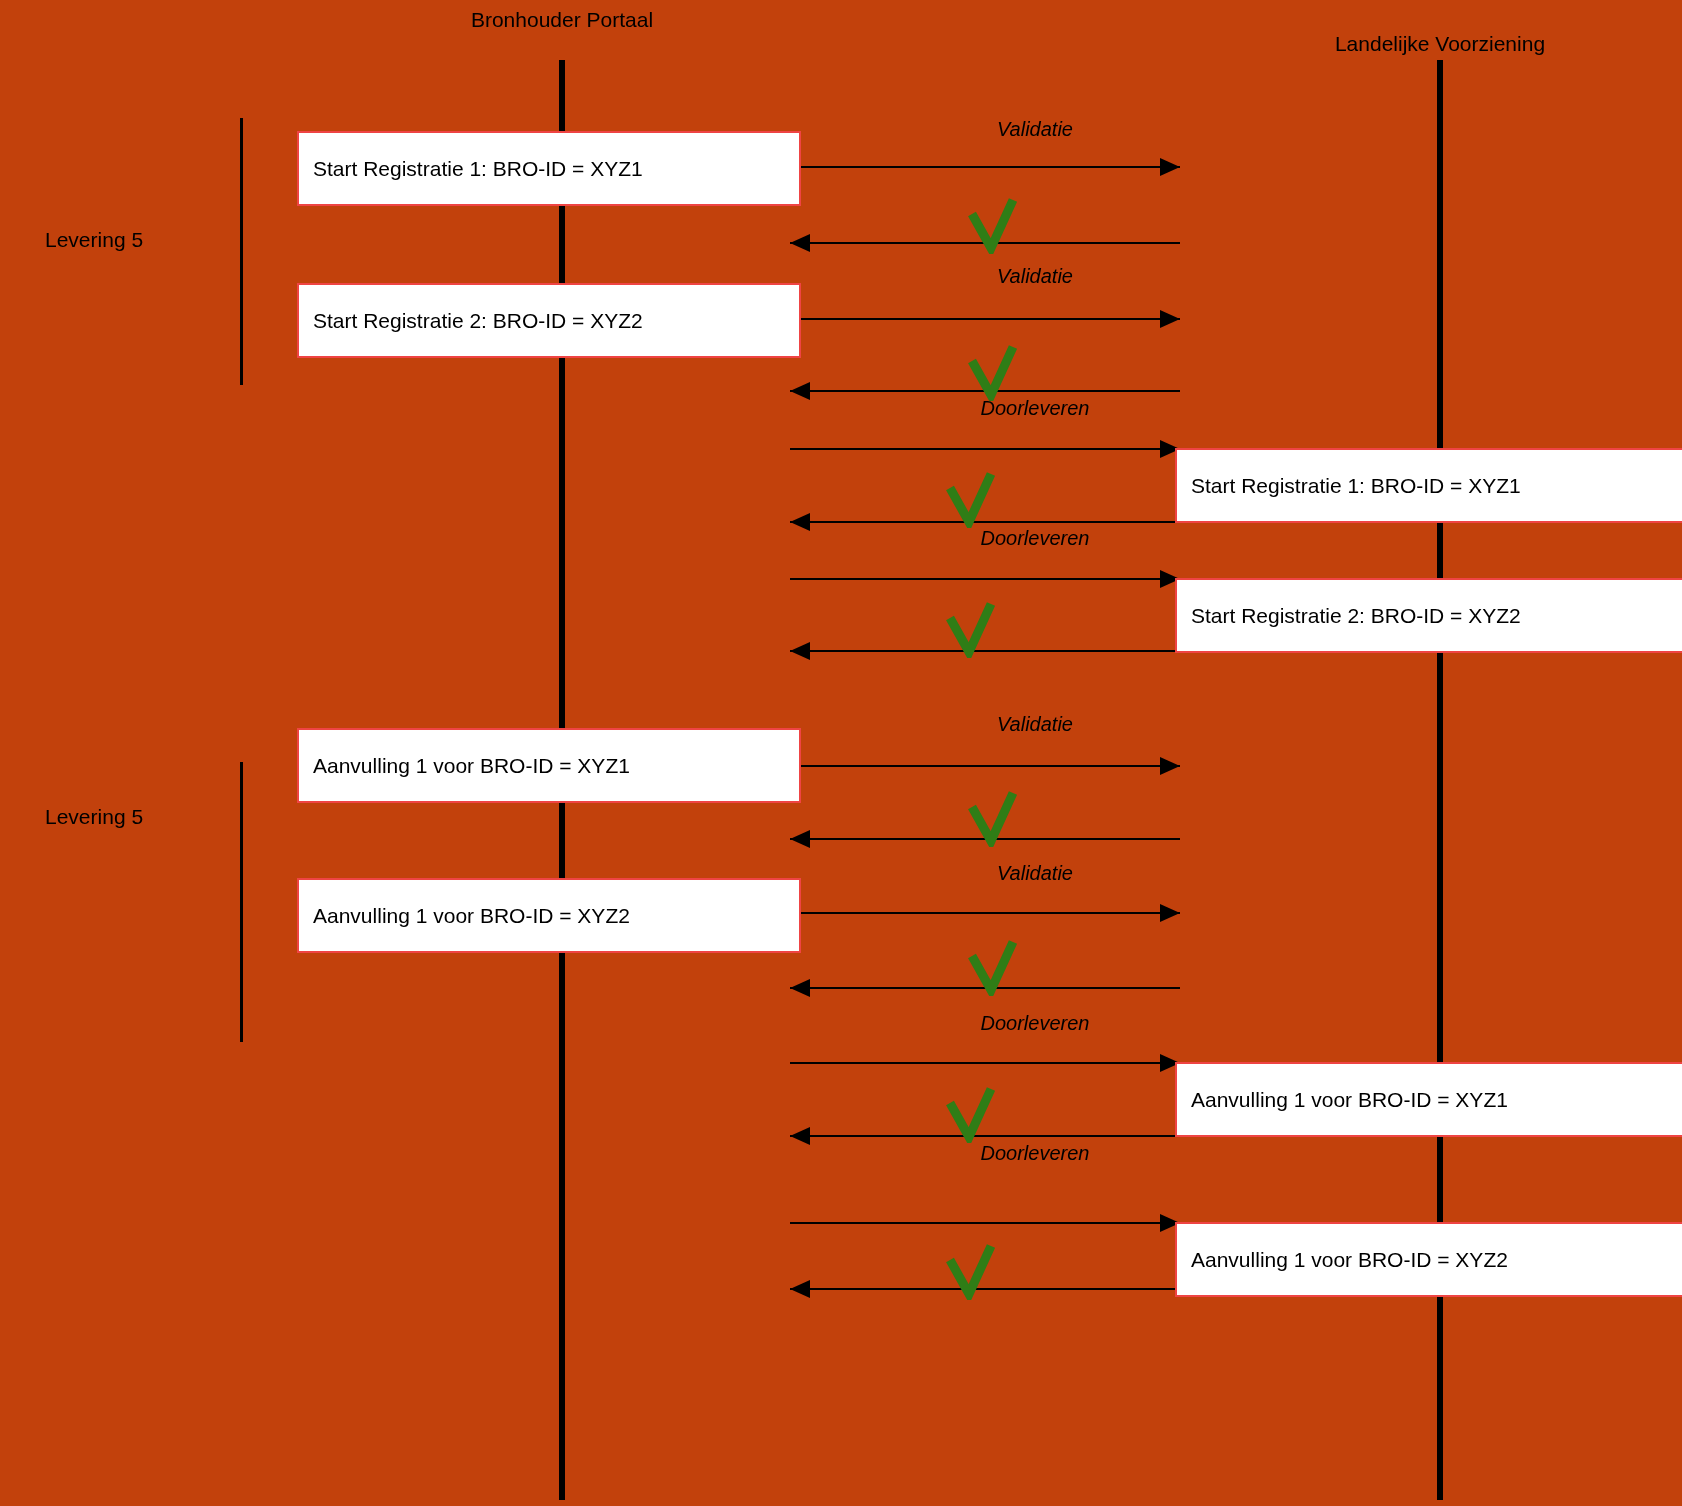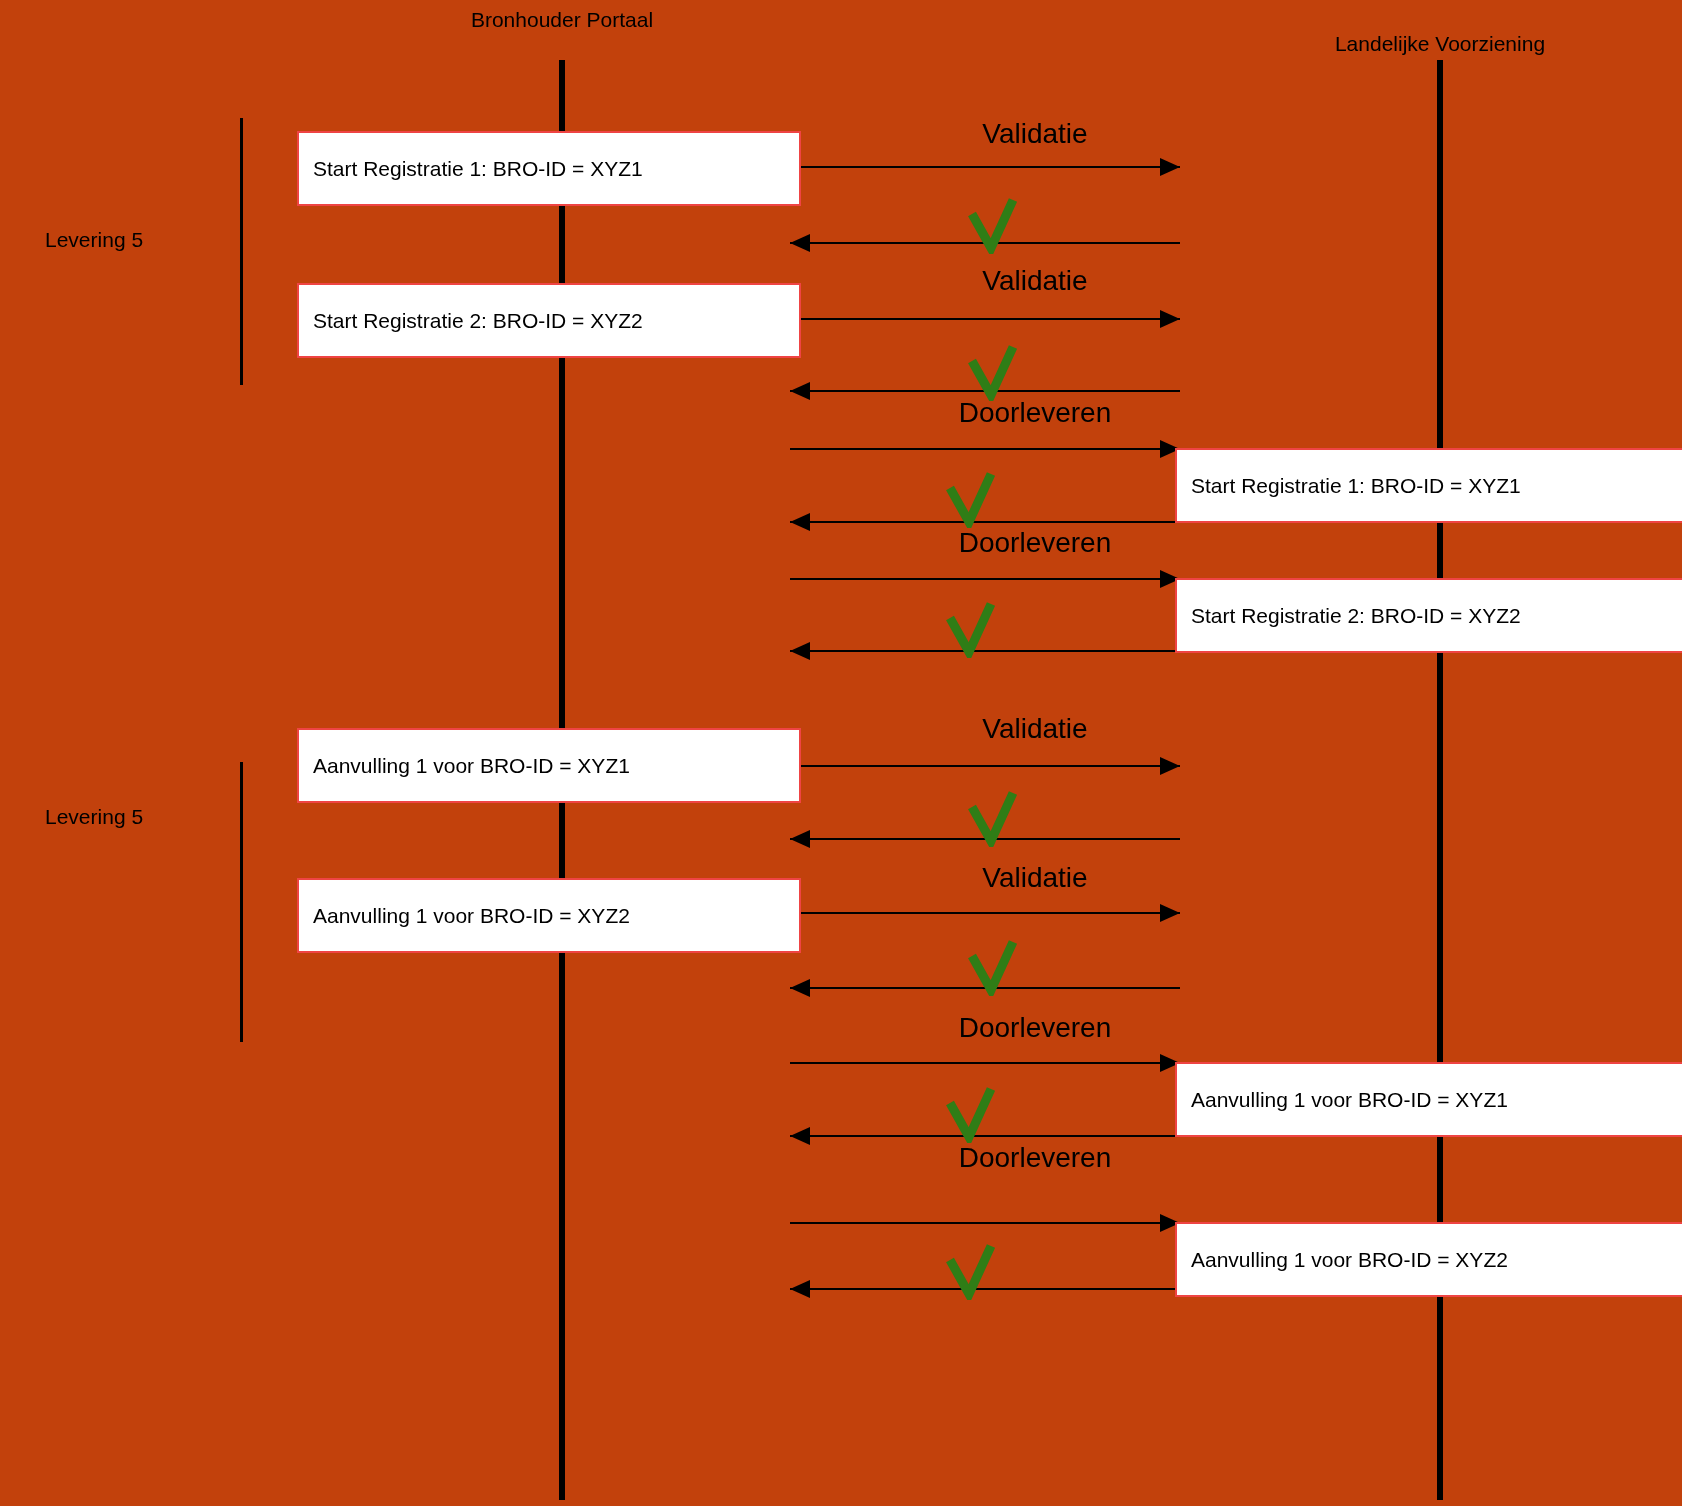--- a/index.html
+++ b/index.html
@@ -76,24 +76,25 @@
     border-bottom: 9px solid transparent;
     border-left: 20px solid #000000;
   }
   .arrow-head.left {
     border-top: 9px solid transparent;
     border-bottom: 9px solid transparent;
     border-right: 20px solid #000000;
   }
   .arrow-label {
     position: absolute;
-    font-size: 28px;
+    font-size: 20px;
     color: #000000;
     white-space: nowrap;
     transform: translateX(-50%);
+    font-style: italic;
   }
   
   .check-mark {
     position: absolute;
     width: 52px;
     height: 58px;
   }
 </style>
 </head>
 <body>

